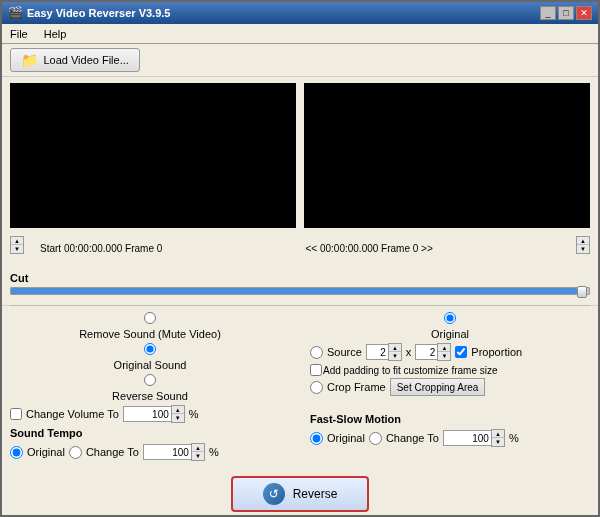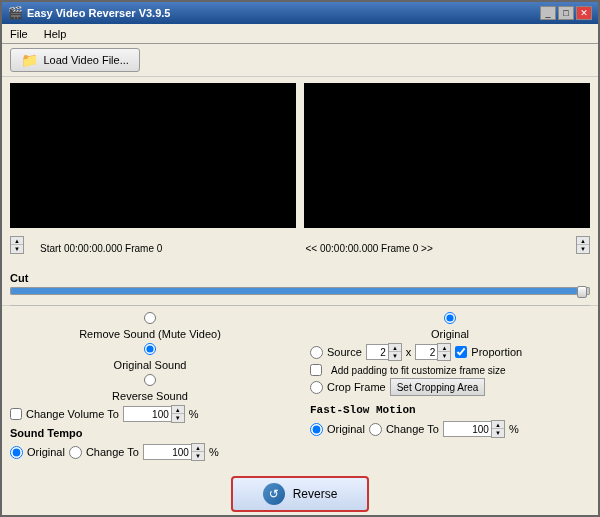--- a/index.html
+++ b/index.html
@@ -200,21 +200,21 @@
       justify-content: center;
       font-size: 6px;
       cursor: pointer;
       background: #e8e8e8;
       line-height: 1;
     }
     .s-up { border-bottom: 1px solid #bbb; }
     .checkbox-row {
       display: flex;
       align-items: center;
-      gap: 9px;
+      gap: 1px;
       font-size: 10px;
       margin-bottom: 2px;
     }
     .checkbox-row input[type="checkbox"] { width: 12px; height: 12px; margin: 0; }
     .custom-row {
       display: flex;
       align-items: center;
       gap: 4px;
       font-size: 11px;
       margin-bottom: 3px;
@@ -399,21 +399,21 @@
     <div class="checkbox-row">
       <input type="checkbox" style="">
       <label>Add padding to fit customize frame size</label>
     </div>
     <div class="inline-row">
       <input type="radio" name="frame" style="">
       <label>Crop Frame</label>
       <button class="set-btn">Set Cropping Area</button>
     </div>
 
-    <div class="section-title" style="margin-top:8px;font-family:Liberation Mono, monospace;">Fast-Slow Motion</div>
+    <div class="section-title" style="margin-top:17px;">Fast-Slow Motion</div>
     <div class="inline-row">
       <input type="radio" name="motion" checked="" style="">
       <label>Original</label>
       <input type="radio" name="motion" style="">
       <label>Change To</label>
       <div class="spin-group">
         <input type="text" value="100" style="">
         <div class="spin-arrows">
           <div class="s-up">▲</div>
           <div class="s-down">▼</div>

